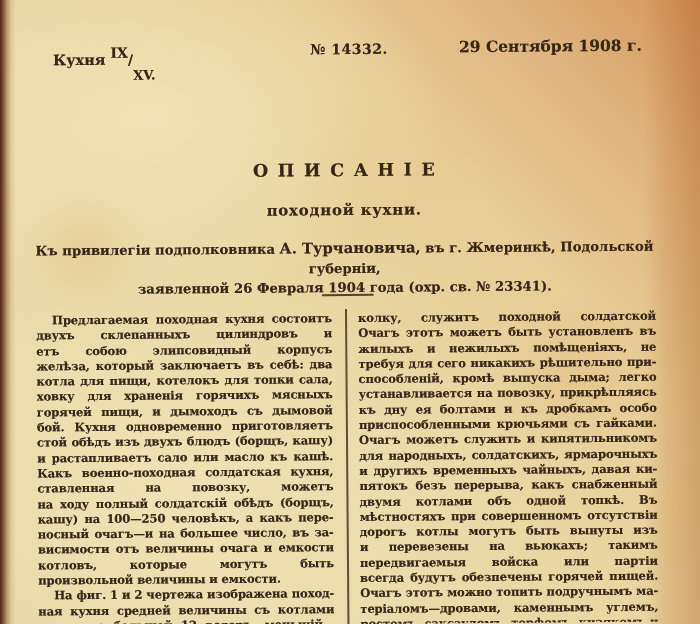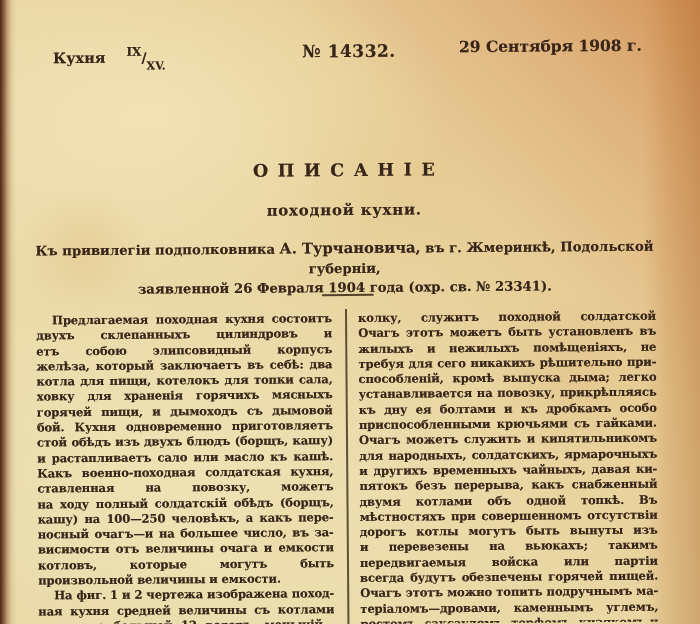--- a/index.html
+++ b/index.html
@@ -34,25 +34,25 @@
     background:linear-gradient(to right,
       rgba(190,120,56,0) 0%, rgba(190,120,56,0.25) 40%, rgba(174,102,44,0.42) 100%);
   }
 
   .content{position:absolute;inset:0;z-index:2;transform:rotate(-0.45deg);
     text-shadow:0 0 0.5px rgba(56,38,22,0.55);}
 
   
   .hdr-group{position:absolute;left:55px;top:44px;font-size:14.5px;font-weight:700;}
   .frac{margin-left:5px;}
-  .frac sup{font-size:12px;position:relative;top:-1px;font-weight:700;margin-left:16px;}
+  .frac sup{font-size:14px;position:relative;top:-1px;font-weight:700;}
   .frac .slash{font-size:14px;}
-  .frac sub{font-size:11px;position:relative;top:3px;font-weight:700;}
+  .frac sub{font-size:13px;position:relative;top:11px;font-weight:700;}
   .hdr-number{position:absolute;left:351px;transform:translateX(-50%);top:41px;
-    font-size:17px;font-weight:700;letter-spacing:0.5px;}
+    font-size:14px;font-weight:700;letter-spacing:0.5px;}
   .hdr-date{position:absolute;right:56px;top:38px;font-size:15.5px;font-weight:700;}
 
   
   .title{position:absolute;left:35px;width:620px;top:160px;text-align:center;
     font-size:17.5px;font-weight:700;letter-spacing:0.55em;text-indent:0.55em;}
   .subtitle{position:absolute;left:35px;width:620px;top:201px;text-align:center;
     font-size:15px;font-weight:700;letter-spacing:0.05em;}
 
   .privilege{position:absolute;left:35px;width:620px;top:238px;text-align:center;
     font-size:13.2px;font-weight:700;line-height:19.5px;}

